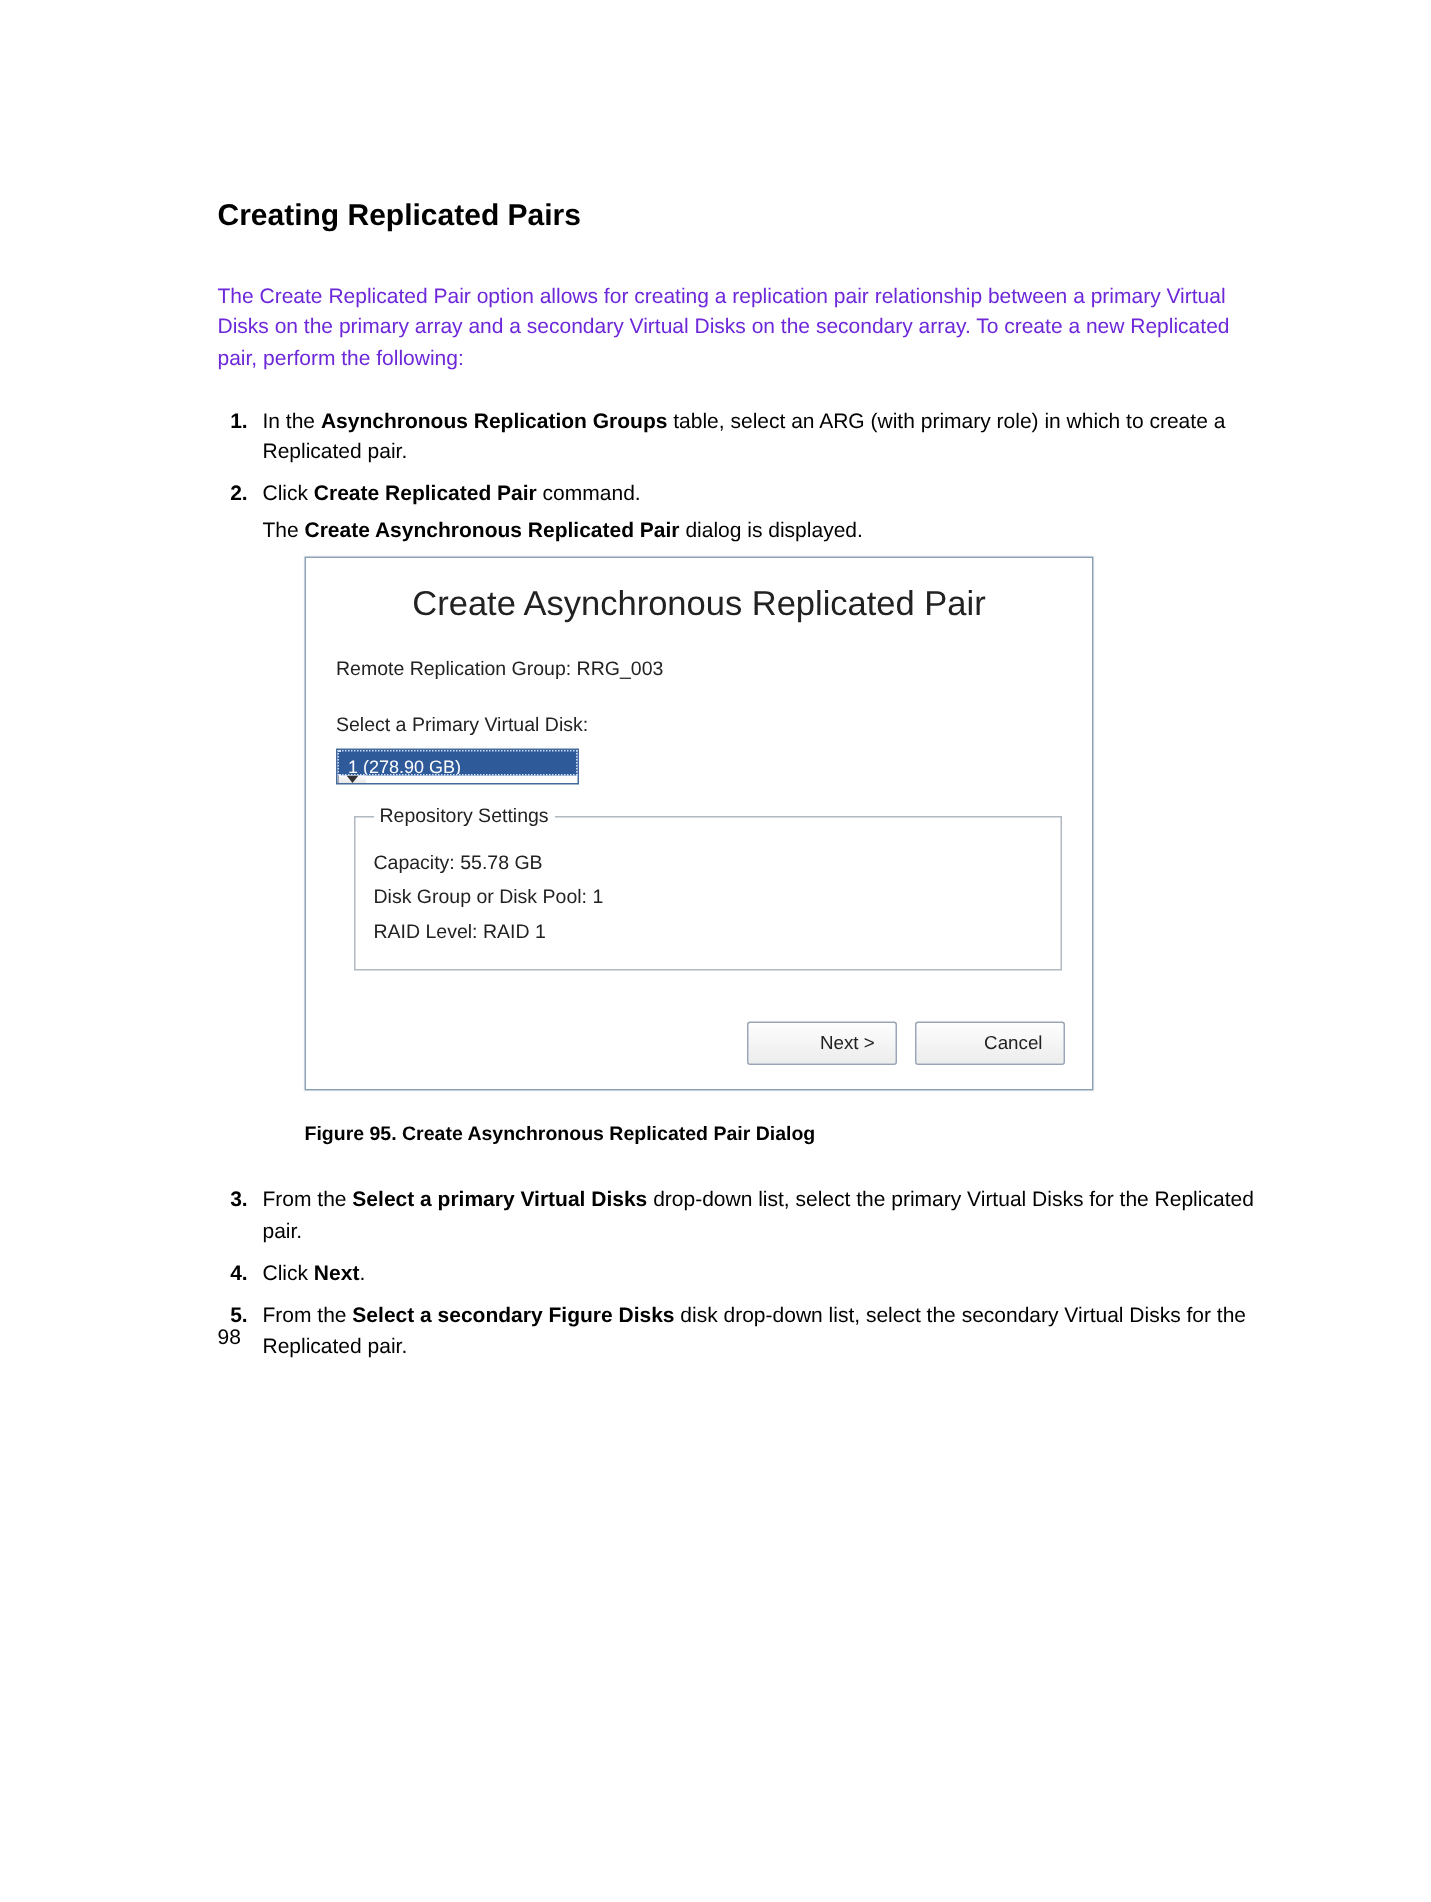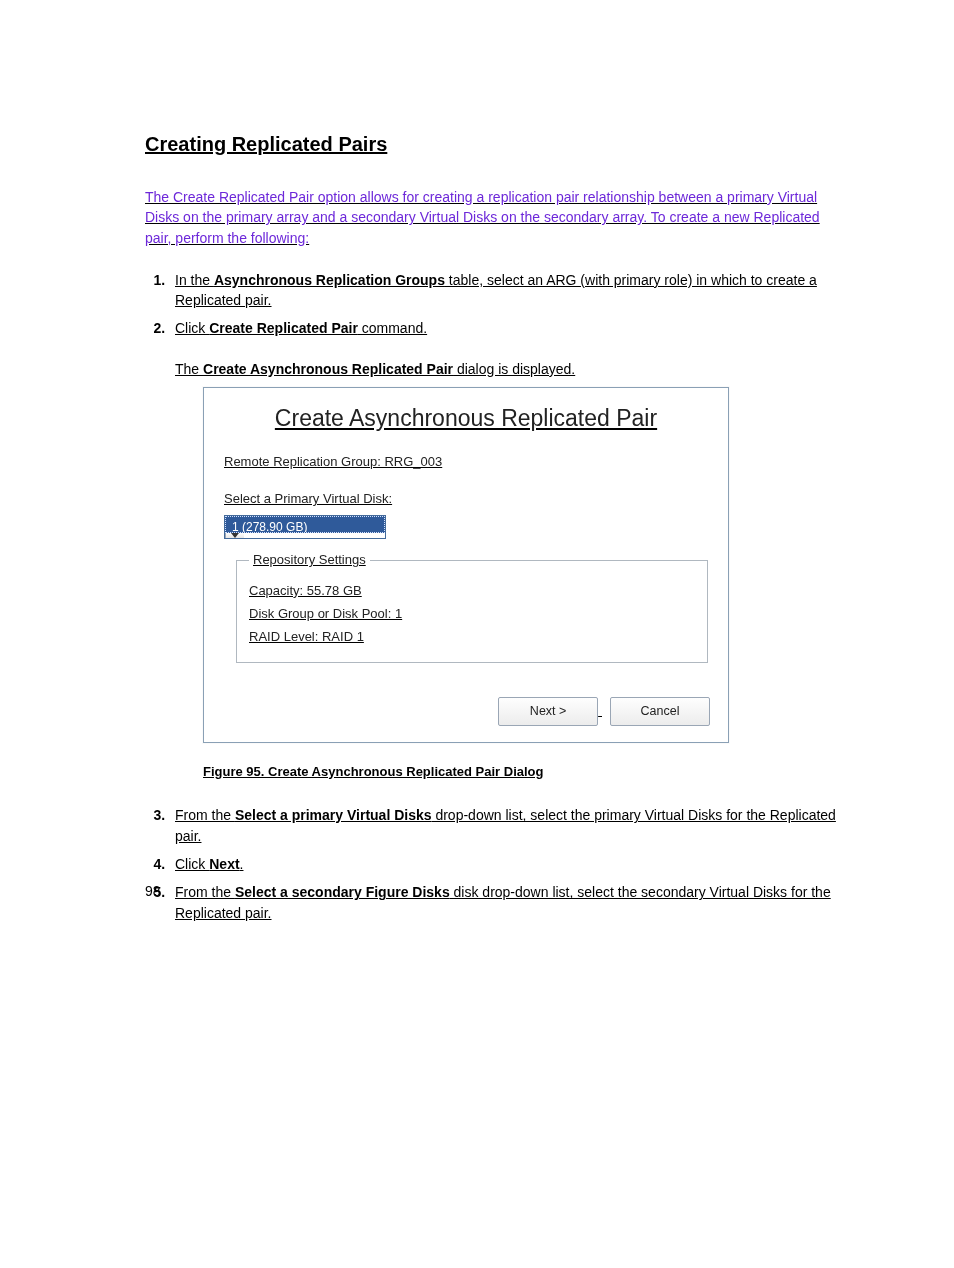--- a/index.html
+++ b/index.html
@@ -10,21 +10,20 @@
     color: #000;
   }
   .page {
     width: 954px;
     height: 1016px;
     box-sizing: border-box;
     padding: 130px 115px 0 145px;
     position: relative;
     font-size: 14px;
     line-height: 1.45;
-    text-decoration: underline;
   }
   h2.section-title {
     font-size: 20px;
     font-weight: 700;
     margin: 0 0 28px 0;
     color: #000;
   }
   p.intro {
     margin: 0 0 22px 0;
     font-size: 14px;
@@ -37,21 +36,21 @@
   }
   ol.steps > li {
     margin-bottom: 8px;
     padding-left: 6px;
   }
   ol.steps > li::marker {
     font-weight: 700;
   }
   .bold { font-weight: 700; }
   .subline {
-    margin-top: 20px;
+    margin-top: 4px;
   }
   
   .dialog-wrap {
     margin: 8px 0 20px 28px;
     width: 524px;
     border: 1px solid #8aa0b5;
     background: #ffffff;
     box-shadow: 0 0 0 1px rgba(0,0,0,0.02);
   }
   .dialog-title {
@@ -110,21 +109,21 @@
   }
   fieldset.repo div { margin: 4px 0; }
   .dialog-buttons {
     text-align: right;
     padding: 16px 18px 16px 0;
     font-family: Tahoma, Arial, sans-serif;
   }
   .dlg-btn {
     display: inline-block;
     min-width: 70px;
-    text-align: center;
+    text-align: right;
     font-size: 12.5px;
     padding: 4px 14px;
     margin-left: 8px;
     background: linear-gradient(#fefefe, #ececec);
     border: 1px solid #9aa6b5;
     border-radius: 2px;
     color: #222;
   }
   .figure-caption {
     margin: 0 0 24px 28px;

